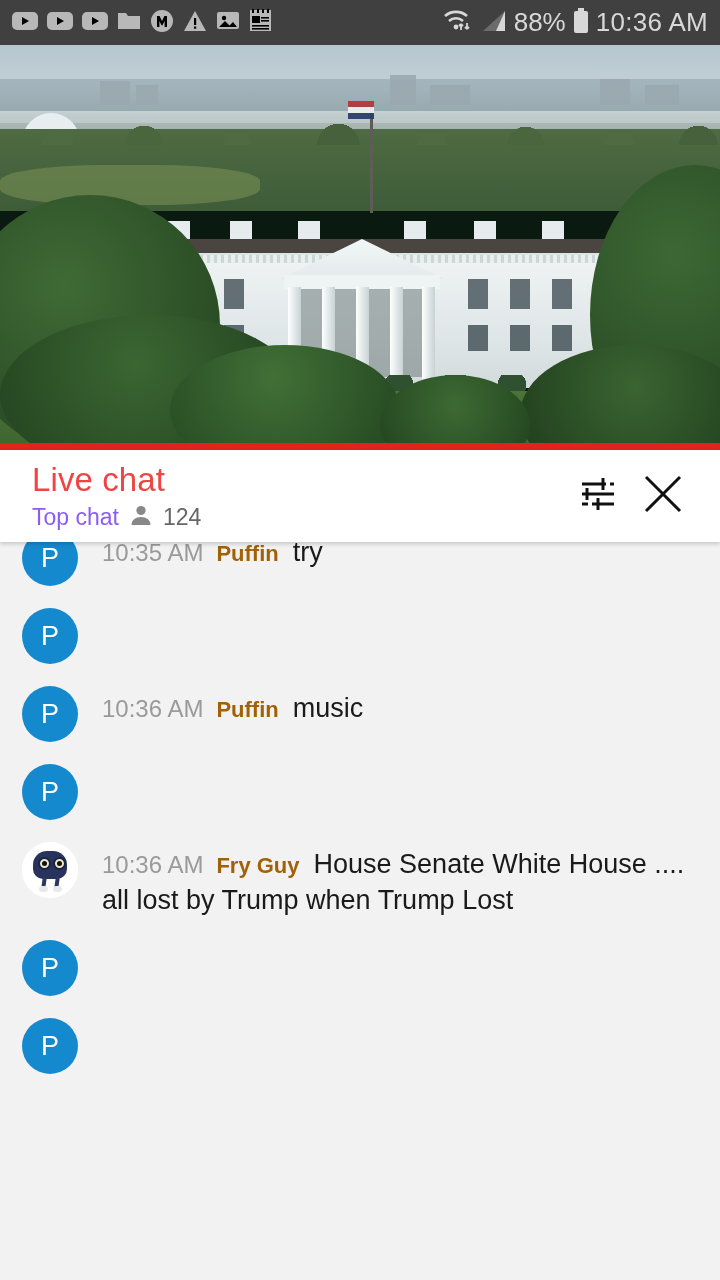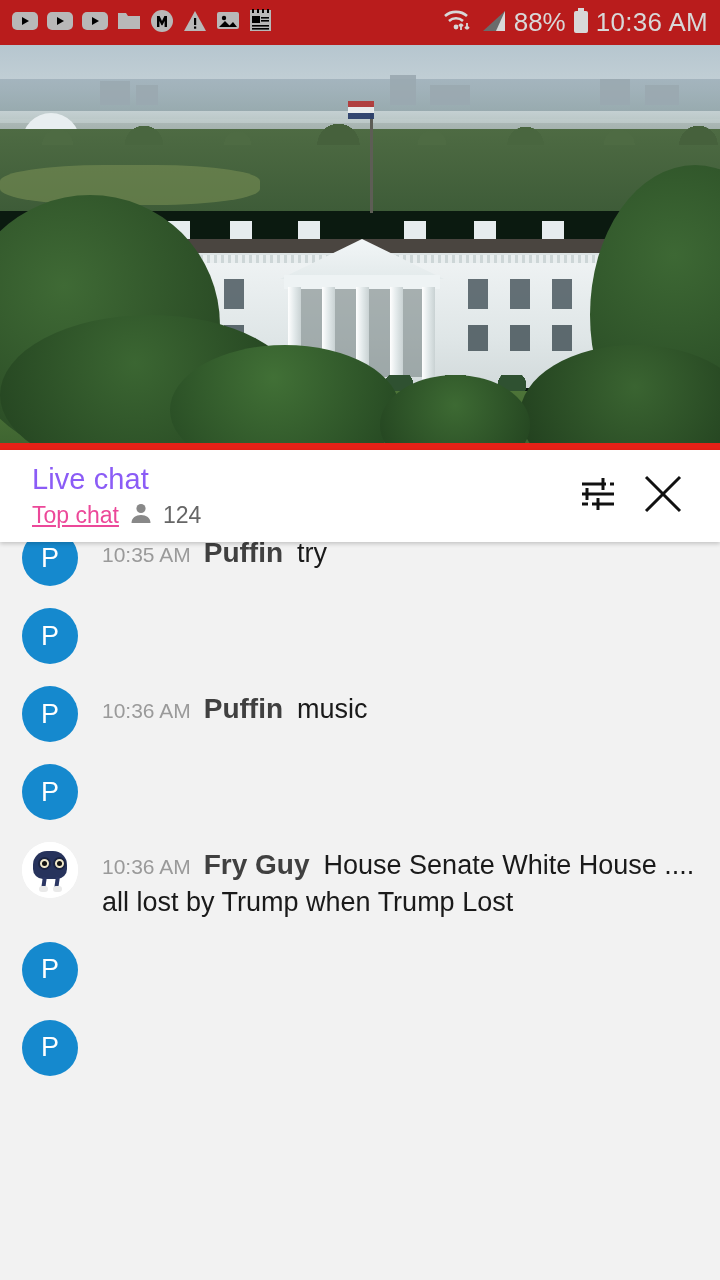--- a/index.html
+++ b/index.html
@@ -6,21 +6,21 @@
   html,body { width:720px; height:1280px; }
   body {
     font-family:"Liberation Sans", sans-serif;
     background:#ffffff;
     overflow:hidden;
   }
   #app { position:relative; width:720px; height:1280px; display:flex; flex-direction:column; }
 
   
   .statusbar {
-    height:45px; background:#b91c1c; flex:0 0 45px;
+    height:45px; background:#404040; flex:0 0 45px;
     display:flex; align-items:center; justify-content:space-between;
     padding:0 12px 0 12px; color:#b8b8b8;
   }
   .sb-left { display:flex; align-items:center; gap:9px; }
   .sb-right { display:flex; align-items:center; gap:7px; }
   .sb-ic { display:block; }
   .sb-text { font-size:26px; color:#d8d8d8; letter-spacing:.3px; }
   .sb-pct { font-size:26px; color:#d8d8d8; }
 
   
@@ -114,41 +114,41 @@
   .progress { position:absolute; left:0; bottom:0; width:720px; height:7px; background:#cc0000; }
   .progress-played { position:absolute; left:0; top:0; height:7px; width:100%; background:#e62117; }
 
   
   .chat-header {
     flex:0 0 92px; background:#fff; position:relative; z-index:5;
     display:flex; align-items:center; padding:0 24px 0 32px;
     box-shadow:0 2px 4px rgba(0,0,0,.18);
   }
   .ch-titles { flex:1 1 auto; }
-  .ch-title { font-size:29px; color:#8b5cf6; letter-spacing:.1px; line-height:1.15; }
+  .ch-title { font-size:33px; color:#ef4444; letter-spacing:.1px; line-height:1.15; }
   .ch-sub { display:flex; align-items:center; gap:10px; margin-top:5px; }
-  .ch-subtext { font-size:23px; color:#ec4899;text-decoration:underline; }
+  .ch-subtext { font-size:23px; color:#8b5cf6; }
   .ch-count { font-size:23px; color:#666; }
   .person-ic { display:inline-block; }
   .ch-btn { width:66px; height:66px; display:flex; align-items:center; justify-content:center; }
 
   
   .chat-list {
     flex:1 1 auto; background:#f2f2f2; overflow:hidden; position:relative;
     padding-top:4px;
   }
   .msg { display:flex; align-items:flex-start; padding:11px 18px 11px 22px; }
   .avatar { flex:0 0 56px; width:56px; height:56px; border-radius:50%;
             display:flex; align-items:center; justify-content:center;
             font-size:27px; color:#fff; overflow:hidden; position:relative; }
   .avatar.p { background:#1589ce; }
   .avatar.img { background:#fff; }
   .msg-body { flex:1 1 auto; padding-left:24px; padding-top:4px; font-size:0; line-height:1.34; }
-  .ts { font-size:21px; color:#9a9a9a; }
-  .author { font-size:28px; font-weight:bold; color:#404040; margin-left:13px;margin-top:8px; }
+  .ts { font-size:24px; color:#9a9a9a; }
+  .author { font-size:22px; font-weight:bold; color:#a16207; margin-left:13px;margin-top:8px; }
   .text { font-size:27px; color:#1a1a1a; margin-left:14px; }
   .emoji { font-size:30px; vertical-align:-4px; }
 
   .msg.clipped { padding-top:0; margin-top:-16px; }
 
   
   .fg { position:absolute; inset:0; background:#fff; }
   .fg .bodyb { position:absolute; left:11px; top:9px; width:34px; height:28px;
       background:#27335c; border-radius:14px 14px 10px 10px; }
   .fg .eye { position:absolute; top:15px; width:13px; height:13px; background:#efe7c9;

